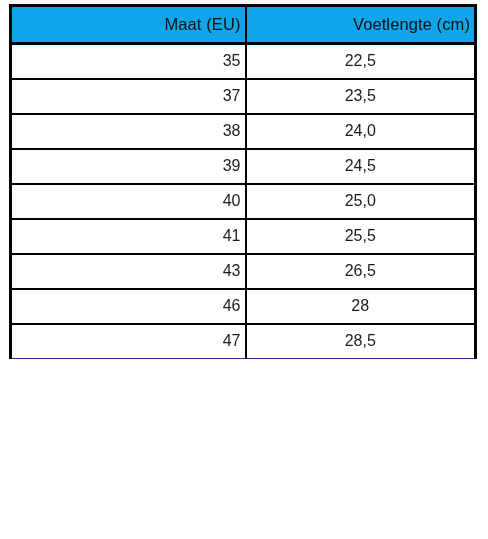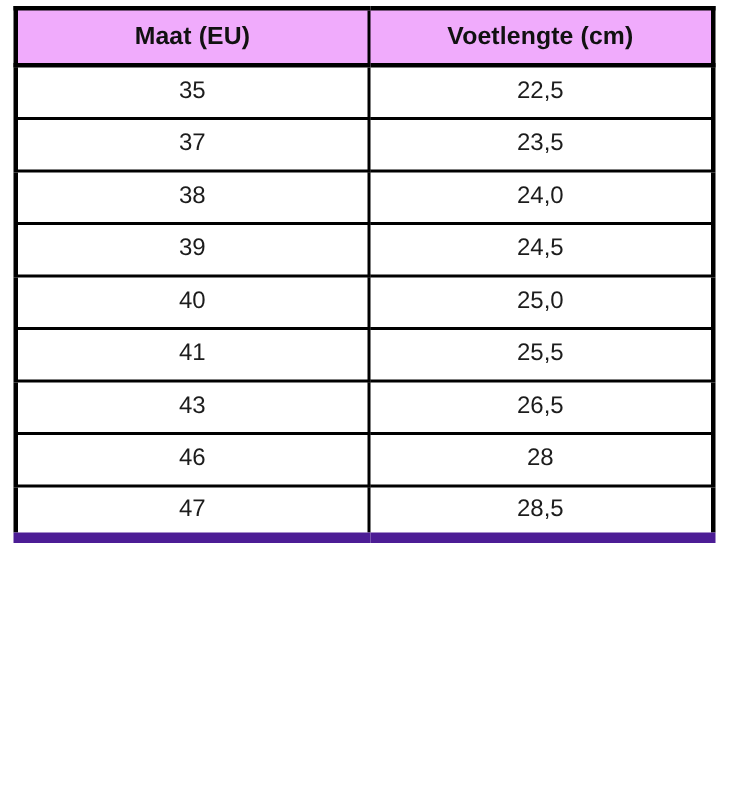--- a/index.html
+++ b/index.html
@@ -35,25 +35,25 @@
     border-collapse: collapse;
     table-layout: fixed;
     background: #ffffff;
   }
 
   table.size-table col.col-size  { width: 235px; }
   table.size-table col.col-length{ width: 230px; }
 
   
   thead tr.header-row th {
-    background: #f0abfc;
+    background: #0ea5e9;
     color: #111111;
     font-size: 16.5px;
-    font-weight: bold;
-    text-align: center;
+    font-weight: normal;
+    text-align: right;
     height: 38px;
     padding: 0 4px;
     border-left: 3px solid #000000;
     border-right: 3px solid #000000;
     border-top: 3px solid #000000;
     border-bottom: 3.5px solid #000000;
     box-sizing: border-box;
     letter-spacing: 0.1px;
     white-space: nowrap;
   }
@@ -69,25 +69,25 @@
     color: #1c1c1c;
     padding: 0 4px;
     background: #ffffff;
     border-bottom: 2px solid #000000;
     border-left: 3px solid #000000;
     border-right: 3px solid #000000;
     box-sizing: border-box;
     white-space: nowrap;
     vertical-align: middle;
   }
-  tbody tr.data-row td.cell-size   { border-right: 2px solid #000000; }
+  tbody tr.data-row td.cell-size   { border-right: 2px solid #000000; text-align: right; }
   tbody tr.data-row td.cell-length { border-left: 2px solid #000000; }
 
   tbody tr.data-row:last-child td {
-    border-bottom: 7px solid #4c1d95;
+    border-bottom: 1px solid #4c1d95;
     margin-left: 40px;
   }
 </style>
 </head>
 <body>
 
 <div class="page">
   <div class="table-wrap">
     <table class="size-table">
       <colgroup>

